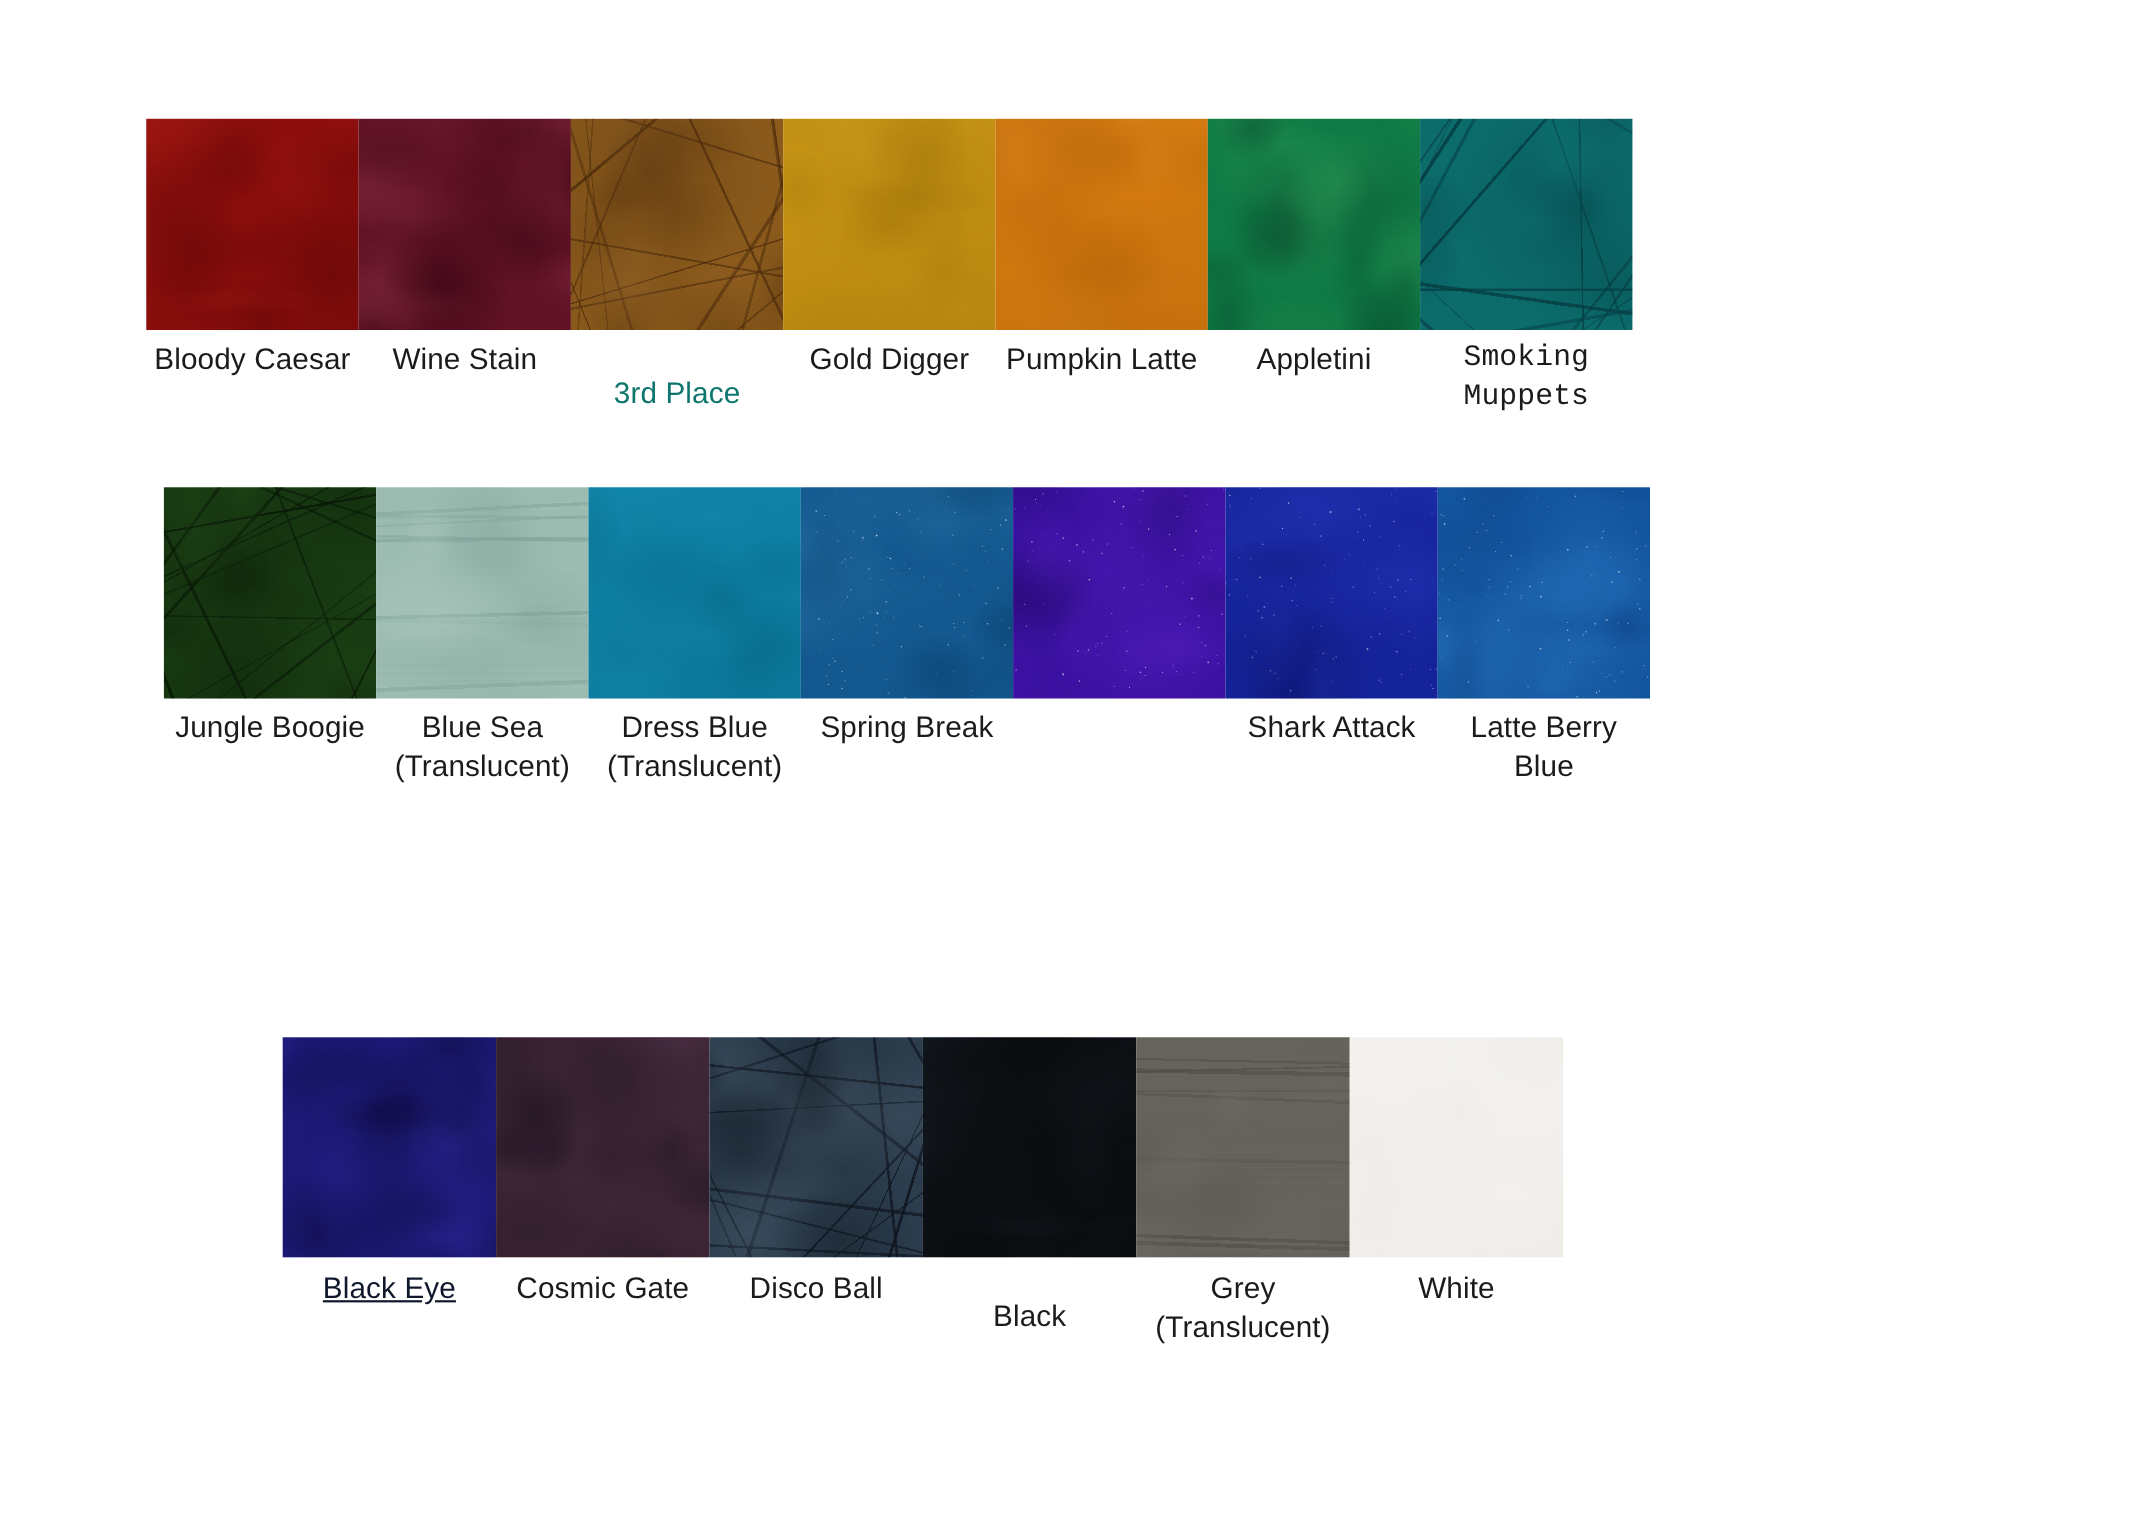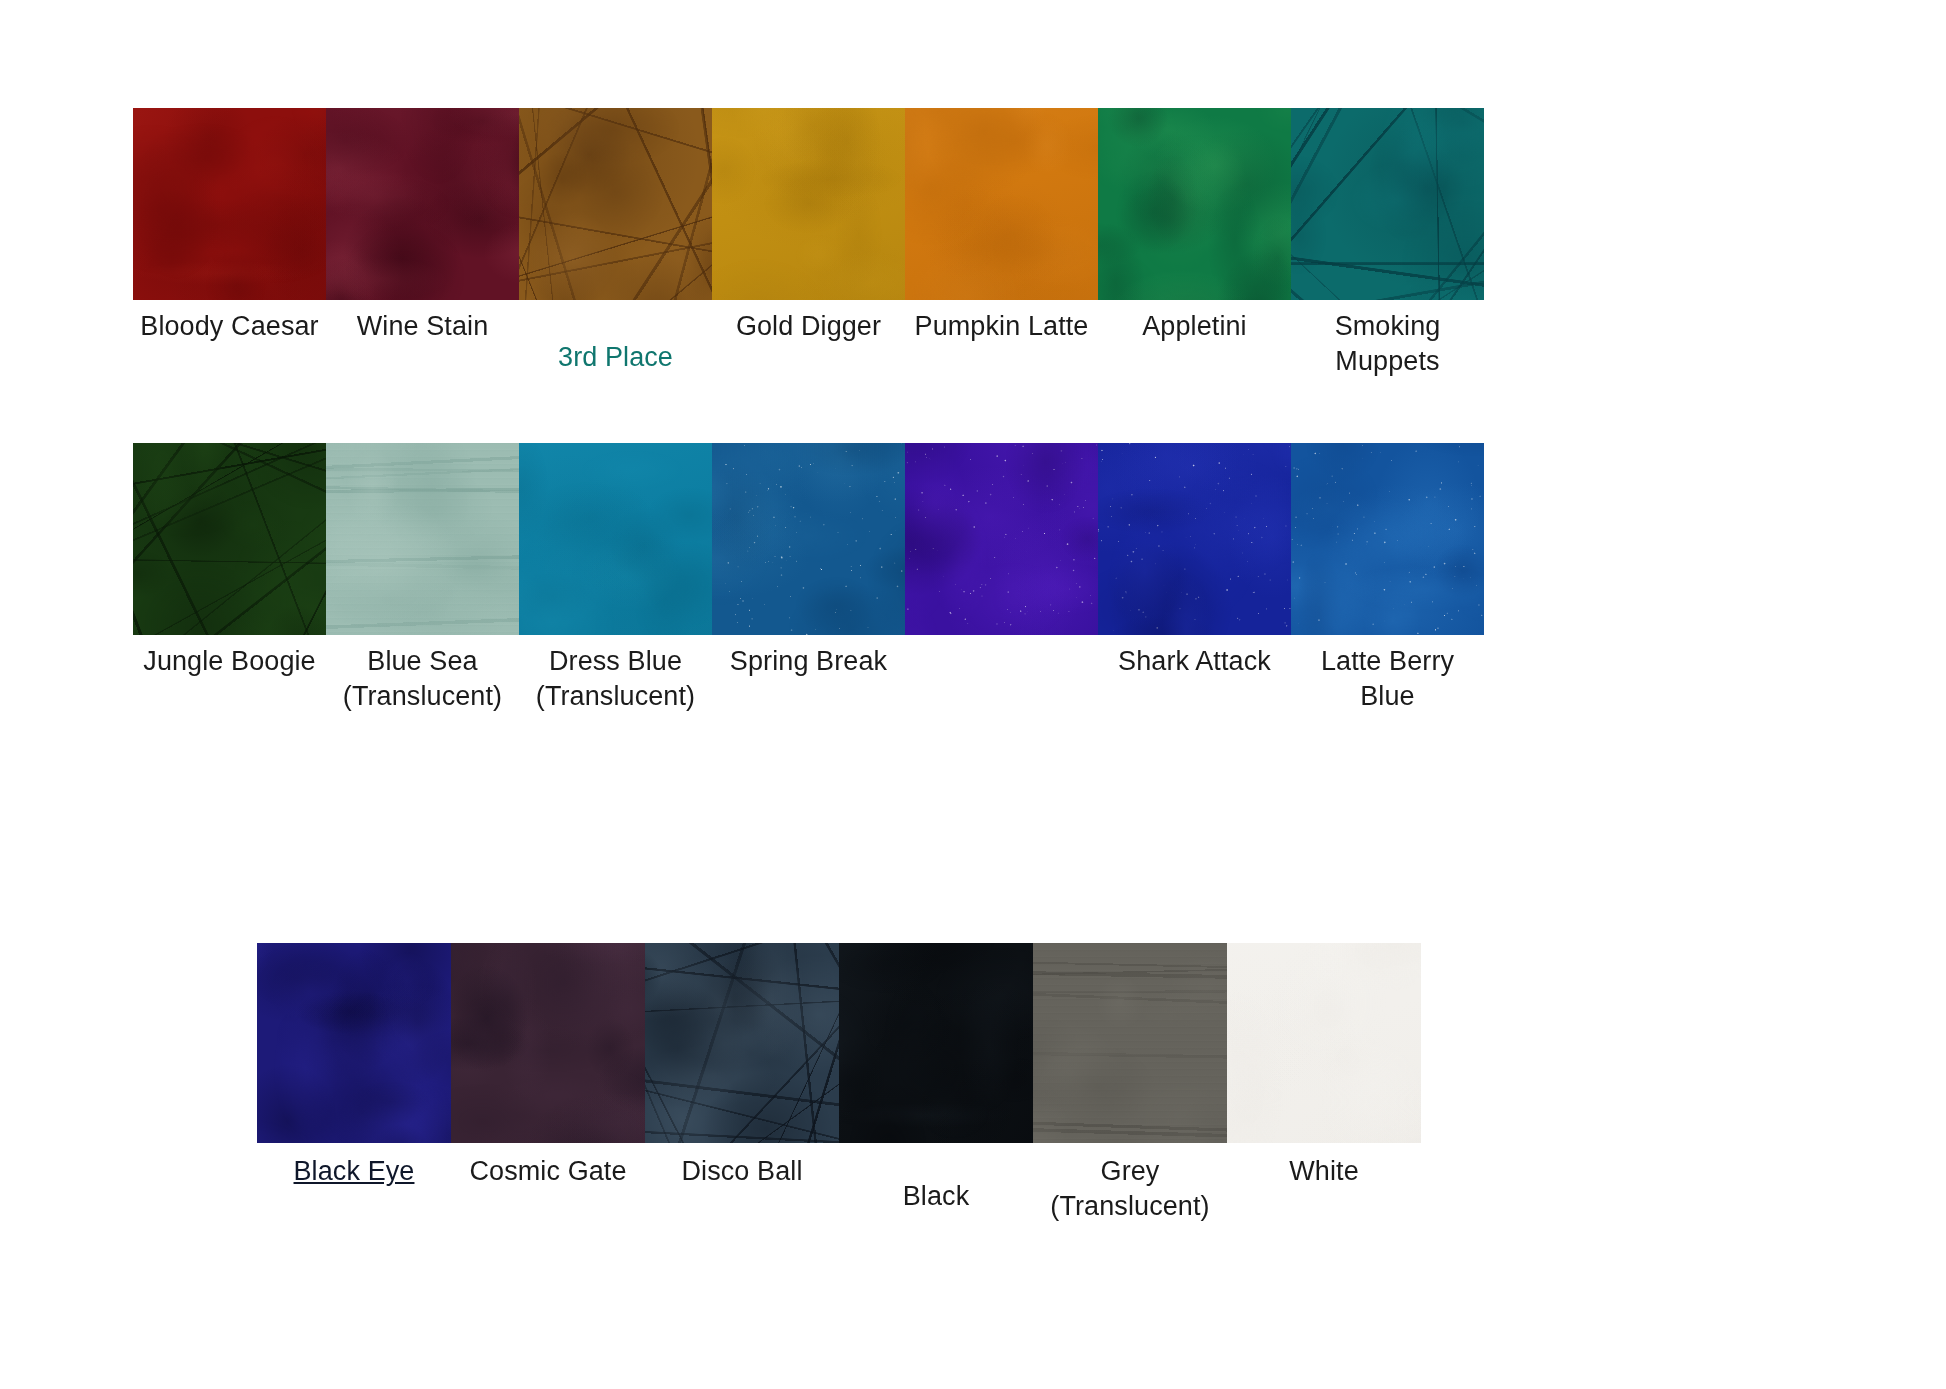--- a/index.html
+++ b/index.html
@@ -117,24 +117,24 @@
           <div class="tex-mottle" style="background-image: radial-gradient(32% 45.4% at 84.4% 106%, rgba(10, 81, 48, 0.694) 0%, rgba(10, 81, 48, 0) 72%), radial-gradient(47.4% 42.1% at 76.1% 40.5%, rgba(10, 81, 48, 0.42) 0%, rgba(10, 81, 48, 0) 72%), radial-gradient(43.5% 35.4% at 61% 29.5%, rgba(54, 166, 92, 0.357) 0%, rgba(54, 166, 92, 0) 72%), radial-gradient(51% 30.7% at 43.3% 106.5%, rgba(54, 166, 92, 0.4) 0%, rgba(54, 166, 92, 0) 72%), radial-gradient(17.7% 30.8% at 93% 78.3%, rgba(10, 81, 48, 0.384) 0%, rgba(10, 81, 48, 0) 72%), radial-gradient(36.9% 26.2% at 37.5% 57.3%, rgba(10, 81, 48, 0.565) 0%, rgba(10, 81, 48, 0) 72%), radial-gradient(32.2% 37.8% at 94.8% 65.7%, rgba(54, 166, 92, 0.345) 0%, rgba(54, 166, 92, 0) 72%), radial-gradient(21.8% 21.5% at 20.8% 5.1%, rgba(10, 81, 48, 0.64) 0%, rgba(10, 81, 48, 0) 72%), radial-gradient(18.9% 33.3% at 38.9% 47.5%, rgba(10, 81, 48, 0.573) 0%, rgba(10, 81, 48, 0) 72%), radial-gradient(31.7% 20.5% at 38.1% 11.7%, rgba(54, 166, 92, 0.247) 0%, rgba(54, 166, 92, 0) 72%), radial-gradient(21% 44.7% at 9.1% 91.1%, rgba(10, 81, 48, 0.37) 0%, rgba(10, 81, 48, 0) 72%), radial-gradient(30.5% 14.9% at 75.8% 108.4%, rgba(10, 81, 48, 0.463) 0%, rgba(10, 81, 48, 0) 72%), radial-gradient(35.2% 36.1% at 35.1% 37.6%, rgba(10, 81, 48, 0.4) 0%, rgba(10, 81, 48, 0) 72%);"></div>
           <div class="tex-mottle" style="background-image: radial-gradient(29.2% 36.1% at 12.3% 101.6%, rgba(10, 81, 48, 0.36) 0%, rgba(10, 81, 48, 0) 72%), radial-gradient(19.3% 42.6% at 70.6% 69.5%, rgba(10, 81, 48, 0.647) 0%, rgba(10, 81, 48, 0) 72%), radial-gradient(23.4% 18.3% at 98.4% 0.2%, rgba(54, 166, 92, 0.26) 0%, rgba(54, 166, 92, 0) 72%), radial-gradient(34.9% 43.3% at 16.8% 15.1%, rgba(54, 166, 92, 0.345) 0%, rgba(54, 166, 92, 0) 72%), radial-gradient(22.1% 22.3% at 61.1% 30.4%, rgba(54, 166, 92, 0.33) 0%, rgba(54, 166, 92, 0) 72%), radial-gradient(25% 22.7% at 10.5% -5.1%, rgba(54, 166, 92, 0.27) 0%, rgba(54, 166, 92, 0) 72%), radial-gradient(26.4% 30.7% at 28.3% 54.5%, rgba(10, 81, 48, 0.675) 0%, rgba(10, 81, 48, 0) 72%), radial-gradient(44.3% 17.3% at 29.9% 31%, rgba(54, 166, 92, 0.173) 0%, rgba(54, 166, 92, 0) 72%), radial-gradient(28.5% 36.2% at 81.7% 92.9%, rgba(10, 81, 48, 0.463) 0%, rgba(10, 81, 48, 0) 72%), radial-gradient(41.3% 43.2% at 49.8% 44.8%, rgba(54, 166, 92, 0.44) 0%, rgba(54, 166, 92, 0) 72%), radial-gradient(33.7% 16.1% at -2.1% 71.4%, rgba(10, 81, 48, 0.655) 0%, rgba(10, 81, 48, 0) 72%), radial-gradient(51.8% 30.6% at 45.5% 108.6%, rgba(10, 81, 48, 0.647) 0%, rgba(10, 81, 48, 0) 72%), radial-gradient(33.2% 42% at 41.8% 56.7%, rgba(54, 166, 92, 0.235) 0%, rgba(54, 166, 92, 0) 72%); opacity: 0.5;"></div>
         </div>
         <div class="swatch-label" style="color: rgb(27, 27, 27);">Appletini</div>
       </div>
       <div class="swatch-cell" style="width: 193px;">
         <div class="swatch-chip" title="Smoking Muppets" style="height: 192px; background-color: rgb(12, 107, 107);">
           <div class="tex-veins" style="background-image: repeating-linear-gradient(43deg, rgba(0, 0, 0, 0) 0px, rgba(0, 0, 0, 0) 32.7px, rgba(5, 60, 66, 0.463) 32.7px, rgba(5, 60, 66, 0.463) 33.41px, rgba(0, 0, 0, 0) 34.01px, rgba(0, 0, 0, 0) 400px), repeating-linear-gradient(304deg, rgba(0, 0, 0, 0) 0px, rgba(0, 0, 0, 0) 26.7px, rgba(5, 60, 66, 0.643) 26.7px, rgba(5, 60, 66, 0.643) 28.46px, rgba(0, 0, 0, 0) 29.06px, rgba(0, 0, 0, 0) 400px), repeating-linear-gradient(211deg, rgba(0, 0, 0, 0) 0px, rgba(0, 0, 0, 0) 10px, rgba(5, 60, 66, 0.45) 10px, rgba(5, 60, 66, 0.45) 12.41px, rgba(0, 0, 0, 0) 13.01px, rgba(0, 0, 0, 0) 400px), repeating-linear-gradient(131deg, rgba(0, 0, 0, 0) 0px, rgba(0, 0, 0, 0) 85.2px, rgba(5, 60, 66, 0.84) 85.2px, rgba(5, 60, 66, 0.84) 87.5px, rgba(0, 0, 0, 0) 88.1px, rgba(0, 0, 0, 0) 400px), repeating-linear-gradient(0deg, rgba(0, 0, 0, 0) 0px, rgba(0, 0, 0, 0) 35.5px, rgba(5, 60, 66, 0.69) 35.5px, rgba(5, 60, 66, 0.69) 37.42px, rgba(0, 0, 0, 0) 38.02px, rgba(0, 0, 0, 0) 400px), repeating-linear-gradient(116deg, rgba(0, 0, 0, 0) 0px, rgba(0, 0, 0, 0) 25.5px, rgba(5, 60, 66, 0.49) 25.5px, rgba(5, 60, 66, 0.49) 26.14px, rgba(0, 0, 0, 0) 26.74px, rgba(0, 0, 0, 0) 400px), repeating-linear-gradient(41deg, rgba(0, 0, 0, 0) 0px, rgba(0, 0, 0, 0) 5.4px, rgba(5, 60, 66, 0.61) 5.4px, rgba(5, 60, 66, 0.61) 8.28px, rgba(0, 0, 0, 0) 8.88px, rgba(0, 0, 0, 0) 400px), repeating-linear-gradient(125deg, rgba(0, 0, 0, 0) 0px, rgba(0, 0, 0, 0) 21.4px, rgba(5, 60, 66, 0.514) 21.4px, rgba(5, 60, 66, 0.514) 22.98px, rgba(0, 0, 0, 0) 23.58px, rgba(0, 0, 0, 0) 400px), repeating-linear-gradient(251deg, rgba(0, 0, 0, 0) 0px, rgba(0, 0, 0, 0) 67.9px, rgba(5, 60, 66, 0.553) 67.9px, rgba(5, 60, 66, 0.553) 69.37px, rgba(0, 0, 0, 0) 69.97px, rgba(0, 0, 0, 0) 400px), repeating-linear-gradient(327deg, rgba(0, 0, 0, 0) 0px, rgba(0, 0, 0, 0) 24px, rgba(5, 60, 66, 0.486) 24px, rgba(5, 60, 66, 0.486) 25.03px, rgba(0, 0, 0, 0) 25.63px, rgba(0, 0, 0, 0) 400px), repeating-linear-gradient(269deg, rgba(0, 0, 0, 0) 0px, rgba(0, 0, 0, 0) 47.4px, rgba(5, 60, 66, 0.827) 47.4px, rgba(5, 60, 66, 0.827) 48.44px, rgba(0, 0, 0, 0) 49.04px, rgba(0, 0, 0, 0) 400px), repeating-linear-gradient(123deg, rgba(0, 0, 0, 0) 0px, rgba(0, 0, 0, 0) 29.5px, rgba(5, 60, 66, 0.824) 29.5px, rgba(5, 60, 66, 0.824) 32.25px, rgba(0, 0, 0, 0) 32.85px, rgba(0, 0, 0, 0) 400px), repeating-linear-gradient(350deg, rgba(0, 0, 0, 0) 0px, rgba(0, 0, 0, 0) 16.1px, rgba(5, 60, 66, 0.537) 16.1px, rgba(5, 60, 66, 0.537) 18.76px, rgba(0, 0, 0, 0) 19.36px, rgba(0, 0, 0, 0) 400px), repeating-linear-gradient(118deg, rgba(0, 0, 0, 0) 0px, rgba(0, 0, 0, 0) 42.1px, rgba(5, 60, 66, 0.51) 42.1px, rgba(5, 60, 66, 0.51) 44.85px, rgba(0, 0, 0, 0) 45.45px, rgba(0, 0, 0, 0) 400px), repeating-linear-gradient(309deg, rgba(0, 0, 0, 0) 0px, rgba(0, 0, 0, 0) 40.6px, rgba(5, 60, 66, 0.553) 40.6px, rgba(5, 60, 66, 0.553) 42.82px, rgba(0, 0, 0, 0) 43.42px, rgba(0, 0, 0, 0) 400px), repeating-linear-gradient(8deg, rgba(0, 0, 0, 0) 0px, rgba(0, 0, 0, 0) 39.9px, rgba(5, 60, 66, 0.753) 39.9px, rgba(5, 60, 66, 0.753) 42.73px, rgba(0, 0, 0, 0) 43.33px, rgba(0, 0, 0, 0) 400px), radial-gradient(circle at 70% 41%, rgba(5, 60, 66, 0.55) 0%, rgba(5, 60, 66, 0.18) 22%, rgba(0, 0, 0, 0) 58%);"></div>
           <div class="tex-mottle" style="background-image: radial-gradient(50.7% 24.2% at 85.9% 102.7%, rgba(19, 134, 138, 0.314) 0%, rgba(19, 134, 138, 0) 72%), radial-gradient(47.8% 17.7% at 89.3% 12.8%, rgba(19, 134, 138, 0.318) 0%, rgba(19, 134, 138, 0) 72%), radial-gradient(19.8% 28.6% at 4.3% 66.4%, rgba(5, 60, 66, 0.416) 0%, rgba(5, 60, 66, 0) 72%), radial-gradient(25.8% 47.7% at 63.7% 23.6%, rgba(19, 134, 138, 0.48) 0%, rgba(19, 134, 138, 0) 72%), radial-gradient(23.6% 27.2% at 71.6% 23.8%, rgba(19, 134, 138, 0.224) 0%, rgba(19, 134, 138, 0) 72%), radial-gradient(21% 21.7% at 68.6% 106.8%, rgba(5, 60, 66, 0.494) 0%, rgba(5, 60, 66, 0) 72%), radial-gradient(33.2% 32.8% at 106.7% -8.2%, rgba(19, 134, 138, 0.255) 0%, rgba(19, 134, 138, 0) 72%), radial-gradient(34.8% 25.3% at 55.2% 47.5%, rgba(19, 134, 138, 0.494) 0%, rgba(19, 134, 138, 0) 72%), radial-gradient(46.3% 39.9% at 87.5% 17.5%, rgba(19, 134, 138, 0.227) 0%, rgba(19, 134, 138, 0) 72%), radial-gradient(31.4% 32% at 88.9% 8.1%, rgba(5, 60, 66, 0.56) 0%, rgba(5, 60, 66, 0) 72%), radial-gradient(29.8% 43.9% at 61.3% 38.3%, rgba(5, 60, 66, 0.62) 0%, rgba(5, 60, 66, 0) 72%), radial-gradient(48.5% 44.3% at 92.1% 79.6%, rgba(5, 60, 66, 0.486) 0%, rgba(5, 60, 66, 0) 72%), radial-gradient(30.2% 26.3% at 3.2% 43.7%, rgba(5, 60, 66, 0.494) 0%, rgba(5, 60, 66, 0) 72%); opacity: 0.5;"></div>
         </div>
-        <div class="swatch-label" style="color: rgb(27, 27, 27);">Smoking Muppets</div>
+        <div class="swatch-label" style="color: rgb(27, 27, 27); font-family: Liberation Mono, monospace;">Smoking Muppets</div>
       </div>
     </div>
-    <div class="swatch-row" id="row-2" style="left: 133px; top: 443px;">
+    <div class="swatch-row" id="row-2" style="left: 149px; top: 443px;">
       <div class="swatch-cell" style="width: 193px;">
         <div class="swatch-chip" title="Jungle Boogie" style="height: 192px; background-color: rgb(24, 58, 18);">
           <div class="tex-veins" style="background-image: repeating-linear-gradient(322deg, rgba(0, 0, 0, 0) 0px, rgba(0, 0, 0, 0) 66.8px, rgba(8, 23, 6, 0.596) 66.8px, rgba(8, 23, 6, 0.596) 69.14px, rgba(0, 0, 0, 0) 69.74px, rgba(0, 0, 0, 0) 400px), repeating-linear-gradient(69deg, rgba(0, 0, 0, 0) 0px, rgba(0, 0, 0, 0) 6px, rgba(8, 23, 6, 0.725) 6px, rgba(8, 23, 6, 0.725) 8.78px, rgba(0, 0, 0, 0) 9.38px, rgba(0, 0, 0, 0) 400px), repeating-linear-gradient(156deg, rgba(0, 0, 0, 0) 0px, rgba(0, 0, 0, 0) 73.1px, rgba(8, 23, 6, 0.53) 73.1px, rgba(8, 23, 6, 0.53) 74.57px, rgba(0, 0, 0, 0) 75.17px, rgba(0, 0, 0, 0) 400px), repeating-linear-gradient(249deg, rgba(0, 0, 0, 0) 0px, rgba(0, 0, 0, 0) 84.4px, rgba(8, 23, 6, 0.61) 84.4px, rgba(8, 23, 6, 0.61) 85.89px, rgba(0, 0, 0, 0) 86.49px, rgba(0, 0, 0, 0) 400px), repeating-linear-gradient(331deg, rgba(0, 0, 0, 0) 0px, rgba(0, 0, 0, 0) 82.3px, rgba(8, 23, 6, 0.482) 82.3px, rgba(8, 23, 6, 0.482) 83.16px, rgba(0, 0, 0, 0) 83.76px, rgba(0, 0, 0, 0) 400px), repeating-linear-gradient(1deg, rgba(0, 0, 0, 0) 0px, rgba(0, 0, 0, 0) 74.5px, rgba(8, 23, 6, 0.592) 74.5px, rgba(8, 23, 6, 0.592) 75.42px, rgba(0, 0, 0, 0) 76.02px, rgba(0, 0, 0, 0) 400px), repeating-linear-gradient(321deg, rgba(0, 0, 0, 0) 0px, rgba(0, 0, 0, 0) 88.8px, rgba(8, 23, 6, 0.44) 88.8px, rgba(8, 23, 6, 0.44) 89.86px, rgba(0, 0, 0, 0) 90.46px, rgba(0, 0, 0, 0) 400px), repeating-linear-gradient(297deg, rgba(0, 0, 0, 0) 0px, rgba(0, 0, 0, 0) 18.8px, rgba(8, 23, 6, 0.82) 18.8px, rgba(8, 23, 6, 0.82) 20.27px, rgba(0, 0, 0, 0) 20.87px, rgba(0, 0, 0, 0) 400px), repeating-linear-gradient(205deg, rgba(0, 0, 0, 0) 0px, rgba(0, 0, 0, 0) 43px, rgba(8, 23, 6, 0.525) 43px, rgba(8, 23, 6, 0.525) 44.97px, rgba(0, 0, 0, 0) 45.57px, rgba(0, 0, 0, 0) 400px), repeating-linear-gradient(170deg, rgba(0, 0, 0, 0) 0px, rgba(0, 0, 0, 0) 39.2px, rgba(8, 23, 6, 0.804) 39.2px, rgba(8, 23, 6, 0.804) 40.83px, rgba(0, 0, 0, 0) 41.43px, rgba(0, 0, 0, 0) 400px), repeating-linear-gradient(150deg, rgba(0, 0, 0, 0) 0px, rgba(0, 0, 0, 0) 74.3px, rgba(8, 23, 6, 0.867) 74.3px, rgba(8, 23, 6, 0.867) 74.88px, rgba(0, 0, 0, 0) 75.48px, rgba(0, 0, 0, 0) 400px), repeating-linear-gradient(157deg, rgba(0, 0, 0, 0) 0px, rgba(0, 0, 0, 0) 88.7px, rgba(8, 23, 6, 0.45) 88.7px, rgba(8, 23, 6, 0.45) 90.19px, rgba(0, 0, 0, 0) 90.79px, rgba(0, 0, 0, 0) 400px), repeating-linear-gradient(64deg, rgba(0, 0, 0, 0) 0px, rgba(0, 0, 0, 0) 65.4px, rgba(8, 23, 6, 0.64) 65.4px, rgba(8, 23, 6, 0.64) 67.91px, rgba(0, 0, 0, 0) 68.51px, rgba(0, 0, 0, 0) 400px), repeating-linear-gradient(197deg, rgba(0, 0, 0, 0) 0px, rgba(0, 0, 0, 0) 25.6px, rgba(8, 23, 6, 0.59) 25.6px, rgba(8, 23, 6, 0.59) 27.25px, rgba(0, 0, 0, 0) 27.85px, rgba(0, 0, 0, 0) 400px), repeating-linear-gradient(126deg, rgba(0, 0, 0, 0) 0px, rgba(0, 0, 0, 0) 39.4px, rgba(8, 23, 6, 0.62) 39.4px, rgba(8, 23, 6, 0.62) 42.01px, rgba(0, 0, 0, 0) 42.61px, rgba(0, 0, 0, 0) 400px), repeating-linear-gradient(132deg, rgba(0, 0, 0, 0) 0px, rgba(0, 0, 0, 0) 78.4px, rgba(8, 23, 6, 0.647) 78.4px, rgba(8, 23, 6, 0.647) 80.79px, rgba(0, 0, 0, 0) 81.39px, rgba(0, 0, 0, 0) 400px), radial-gradient(circle at 35% 40%, rgba(8, 23, 6, 0.55) 0%, rgba(8, 23, 6, 0.18) 22%, rgba(0, 0, 0, 0) 58%);"></div>
           <div class="tex-mottle" style="background-image: radial-gradient(43.2% 31.2% at 75.8% 108.6%, rgba(43, 90, 30, 0.3) 0%, rgba(43, 90, 30, 0) 72%), radial-gradient(18.7% 25.6% at 99.3% 49.5%, rgba(43, 90, 30, 0.192) 0%, rgba(43, 90, 30, 0) 72%), radial-gradient(22.6% 17.5% at 61.9% 42.5%, rgba(43, 90, 30, 0.184) 0%, rgba(43, 90, 30, 0) 72%), radial-gradient(50% 47.7% at 34% 95.9%, rgba(8, 23, 6, 0.576) 0%, rgba(8, 23, 6, 0) 72%), radial-gradient(21.7% 25% at 84.9% 102.3%, rgba(8, 23, 6, 0.514) 0%, rgba(8, 23, 6, 0) 72%), radial-gradient(27.5% 16.4% at 94.2% 86%, rgba(43, 90, 30, 0.204) 0%, rgba(43, 90, 30, 0) 72%), radial-gradient(35.1% 32.8% at 106.3% -5.3%, rgba(43, 90, 30, 0.2) 0%, rgba(43, 90, 30, 0) 72%), radial-gradient(17.4% 43.4% at 37.2% 0.3%, rgba(43, 90, 30, 0.494) 0%, rgba(43, 90, 30, 0) 72%), radial-gradient(41.1% 47.3% at 80.5% 73.5%, rgba(43, 90, 30, 0.19) 0%, rgba(43, 90, 30, 0) 72%), radial-gradient(23.1% 45.5% at 15.1% 13.3%, rgba(43, 90, 30, 0.396) 0%, rgba(43, 90, 30, 0) 72%), radial-gradient(43.3% 25.1% at 26.8% 31%, rgba(43, 90, 30, 0.314) 0%, rgba(43, 90, 30, 0) 72%), radial-gradient(23.9% 17.3% at 2.1% 68.1%, rgba(8, 23, 6, 0.486) 0%, rgba(8, 23, 6, 0) 72%), radial-gradient(42.3% 44.7% at 90.9% 2.5%, rgba(8, 23, 6, 0.533) 0%, rgba(8, 23, 6, 0) 72%); opacity: 0.5;"></div>
         </div>
         <div class="swatch-label" style="color: rgb(27, 27, 27);">Jungle Boogie</div>
       </div>
       <div class="swatch-cell" style="width: 193px;">
         <div class="swatch-chip" title="Blue Sea" style="height: 192px; background-color: rgb(156, 188, 178);">
           <div class="tex-grain" style="background-image: linear-gradient(177.1deg, rgba(0, 0, 0, 0) 11.3%, rgba(127, 164, 154, 0.498) 11.3%, rgba(127, 164, 154, 0.498) 12.85%, rgba(0, 0, 0, 0) 12.85%), linear-gradient(181.2deg, rgba(0, 0, 0, 0) 62.8%, rgba(127, 164, 154, 0.227) 62.8%, rgba(127, 164, 154, 0.227) 64.61%, rgba(0, 0, 0, 0) 64.61%), linear-gradient(178.6deg, rgba(0, 0, 0, 0) 59.5%, rgba(127, 164, 154, 0.604) 59.5%, rgba(127, 164, 154, 0.604) 61.11%, rgba(0, 0, 0, 0) 61.11%), linear-gradient(177.8deg, rgba(0, 0, 0, 0) 91.5%, rgba(127, 164, 154, 0.47) 91.5%, rgba(127, 164, 154, 0.47) 93.25%, rgba(0, 0, 0, 0) 93.25%), linear-gradient(181.2deg, rgba(0, 0, 0, 0) 24.1%, rgba(127, 164, 154, 0.47) 24.1%, rgba(127, 164, 154, 0.47) 25.51%, rgba(0, 0, 0, 0) 25.51%), linear-gradient(177.3deg, rgba(0, 0, 0, 0) 17%, rgba(127, 164, 154, 0.373) 17%, rgba(127, 164, 154, 0.373) 18.07%, rgba(0, 0, 0, 0) 18.07%), linear-gradient(180.3deg, rgba(0, 0, 0, 0) 13.5%, rgba(127, 164, 154, 0.38) 13.5%, rgba(127, 164, 154, 0.38) 14.92%, rgba(0, 0, 0, 0) 14.92%), linear-gradient(179.4deg, rgba(0, 0, 0, 0) 24.1%, rgba(127, 164, 154, 0.596) 24.1%, rgba(127, 164, 154, 0.596) 25.88%, rgba(0, 0, 0, 0) 25.88%), repeating-linear-gradient(rgba(127, 164, 154, 0.1) 0px, rgba(0, 0, 0, 0) 2px, rgba(0, 0, 0, 0) 5px, rgba(189, 212, 203, 0.08) 7px);"></div>

